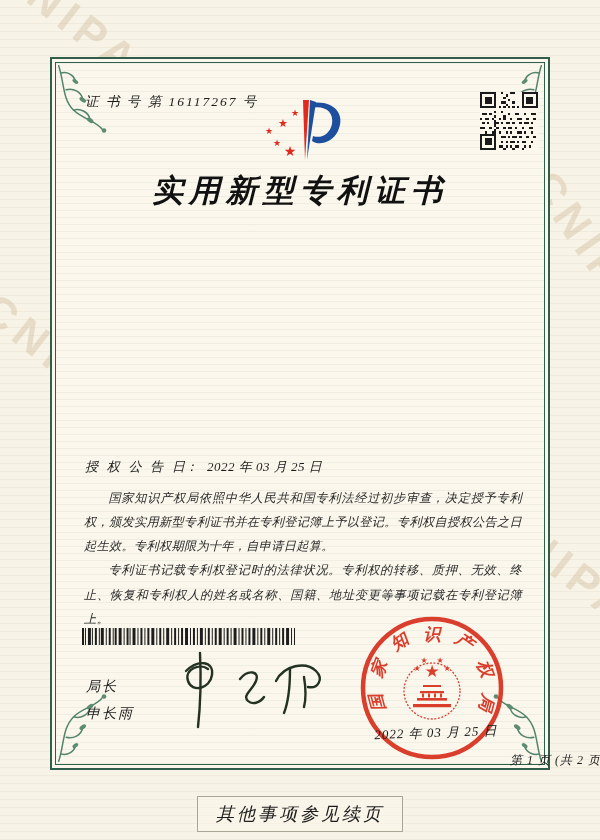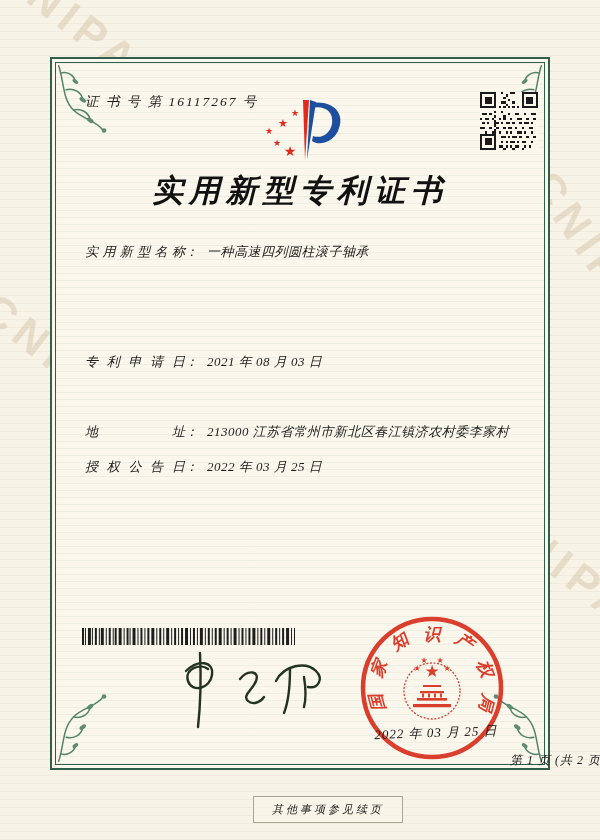--- a/index.html
+++ b/index.html
@@ -55,22 +55,22 @@
   .signer{position:absolute;left:86px;top:674px;font-size:14px;line-height:1.9;letter-spacing:2px;}
   .signature{position:absolute;left:148px;top:645px;z-index:5;}
   .seal{position:absolute;left:357px;top:613px;z-index:6;opacity:.93;}
   .seal-date{
     position:absolute;left:366px;top:724px;width:140px;text-align:center;z-index:7;
     font-size:13px;letter-spacing:1px;color:#161616;transform:rotate(-2deg);
   }
   .page-info{position:absolute;left:6px;top:752px;width:600px;text-align:right;font-size:12px;letter-spacing:1px;}
   .note-box{
     position:absolute;left:50%;top:796px;transform:translateX(-50%);
-    border:1px solid #a9a796;padding:5px 18px;font-size:11px;letter-spacing:3px;
-    z-index:4;background:rgba(251,247,236,.5);margin-left:28px;
+    border:1px solid #a9a796;padding:5px 18px;font-size:18px;letter-spacing:3px;
+    z-index:4;background:rgba(251,247,236,.5);
   }
 </style>
 </head>
 <body>
 
 <div class="wm" style="left:-15px;top:-8px">CNIPA</div>
 <div class="wm" style="left:330px;top:222px">CNIPA</div>
 <div class="wm" style="left:-30px;top:330px">CNIPA</div>
 <div class="wm" style="left:505px;top:220px;transform:rotate(55deg)">CNIPA</div>
 <div class="wm" style="left:478px;top:540px">CNIPA</div>
@@ -180,38 +180,37 @@
                M2,17h1v1h-1z M5,17h2v1h-2z M8,17h1v1h-1z M11,17h1v1h-1z M13,17h1v1h-1z M16,17h2v1h-2z M19,17h1v1h-1z M22,17h1v1h-1z
                M9,19h2v1h-2z M12,19h1v1h-1z M14,19h2v1h-2z M17,19h1v1h-1z M20,19h1v1h-1z M23,19h1v1h-1z
                M9,21h1v1h-1z M11,21h1v1h-1z M13,21h2v1h-2z M16,21h1v1h-1z M18,21h2v1h-2z M22,21h1v1h-1z
                M8,23h2v1h-2z M11,23h1v1h-1z M13,23h1v1h-1z M15,23h2v1h-2z M19,23h1v1h-1z M21,23h1v1h-1z
                M10,24h1v1h-1z M14,24h1v1h-1z M18,24h1v1h-1z"></path>
     </g>
   </svg>
 
   <div class="title">实用新型专利证书</div>
 
-  <div class="frow" style="top:243px">
-    <span class="flabel">实用新型名称</span><span class="fcolon">：</span><span class="fvalue">一种高速四列圆柱滚子轴承</span>
-  </div>
-  <div class="frow" style="top:353px">
-    <span class="flabel">专利申请日</span><span class="fcolon">：</span><span class="fvalue">2021 年 08 月 03 日</span>
-  </div>
-  <div class="frow" style="top:423px">
-    <span class="flabel">地址</span><span class="fcolon">：</span><span class="fvalue">213000 江苏省常州市新北区春江镇济农村委李家村</span>
-  </div>
   <div class="frow" style="top:458px">
     <span class="flabel">授权公告日</span><span class="fcolon">：</span><span class="fvalue">2022 年 03 月 25 日</span>
   </div>
 
+  <div class="paras">
+    <p>国家知识产权局依照中华人民共和国专利法经过初步审查，决定授予专利权，颁发实用新型专利证书并在专利登记簿上予以登记。专利权自授权公告之日起生效。专利权期限为十年，自申请日起算。</p>
+    <p>专利证书记载专利权登记时的法律状况。专利权的转移、质押、无效、终止、恢复和专利权人的姓名或名称、国籍、地址变更等事项记载在专利登记簿上。</p>
+  </div>
 
   <svg class="barcode" width="213" height="17" viewBox="0 0 215 17">
     <path fill="#1d1d1d" d="M0,0h2v17h-2z M3,0h1v17h-1z M6,0h3v17h-3z M10,0h1v17h-1z M13,0h2v17h-2z M17,0h1v17h-1z M19,0h3v17h-3z M24,0h1v17h-1z M27,0h2v17h-2z M31,0h1v17h-1z M33,0h2v17h-2z M37,0h3v17h-3z M42,0h1v17h-1z M45,0h2v17h-2z M48,0h1v17h-1z M51,0h3v17h-3z M56,0h1v17h-1z M59,0h2v17h-2z M63,0h1v17h-1z M66,0h2v17h-2z M70,0h3v17h-3z M75,0h1v17h-1z M78,0h2v17h-2z M82,0h1v17h-1z M85,0h3v17h-3z M90,0h1v17h-1z M93,0h2v17h-2z M97,0h1v17h-1z M100,0h2v17h-2z M104,0h3v17h-3z M109,0h1v17h-1z M112,0h2v17h-2z M116,0h1v17h-1z M119,0h3v17h-3z M124,0h1v17h-1z M127,0h2v17h-2z M131,0h1v17h-1z M134,0h2v17h-2z M138,0h3v17h-3z M143,0h1v17h-1z M146,0h2v17h-2z M150,0h1v17h-1z M153,0h3v17h-3z M158,0h1v17h-1z M161,0h2v17h-2z M165,0h1v17h-1z M168,0h2v17h-2z M172,0h3v17h-3z M177,0h1v17h-1z M180,0h2v17h-2z M184,0h1v17h-1z M187,0h3v17h-3z M192,0h1v17h-1z M195,0h2v17h-2z M199,0h1v17h-1z M202,0h2v17h-2z M206,0h3v17h-3z M211,0h1v17h-1z M214,0h1v17h-1z"></path>
   </svg>
 
+  <div class="signer">
+    <div>局长</div>
+    <div>申长雨</div>
+  </div>
 
   <svg class="signature" width="200" height="90" viewBox="0 0 200 90">
     <g stroke="#233223" stroke-width="2.4" fill="none" stroke-linecap="round">
       <path d="M38,26 C50,14 66,16 64,30 C62,44 44,48 40,36 C36,24 52,18 60,24"></path>
       <path d="M52,8 C53,30 53,55 50,82"></path>
       <path d="M92,34 C100,24 112,26 108,36 C104,46 94,50 100,56 C104,60 112,58 116,52"></path>
       <path d="M128,36 C136,20 158,16 168,26 C176,34 170,44 160,42"></path>
       <path d="M142,24 C142,40 140,58 136,68"></path>
       <path d="M156,32 C158,44 158,54 156,62"></path>
     </g>

